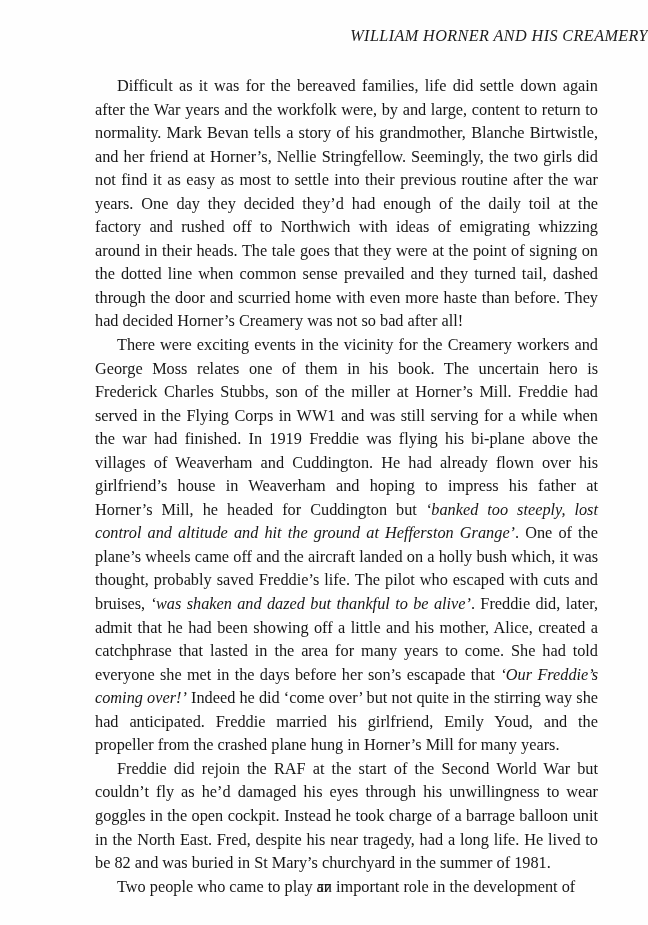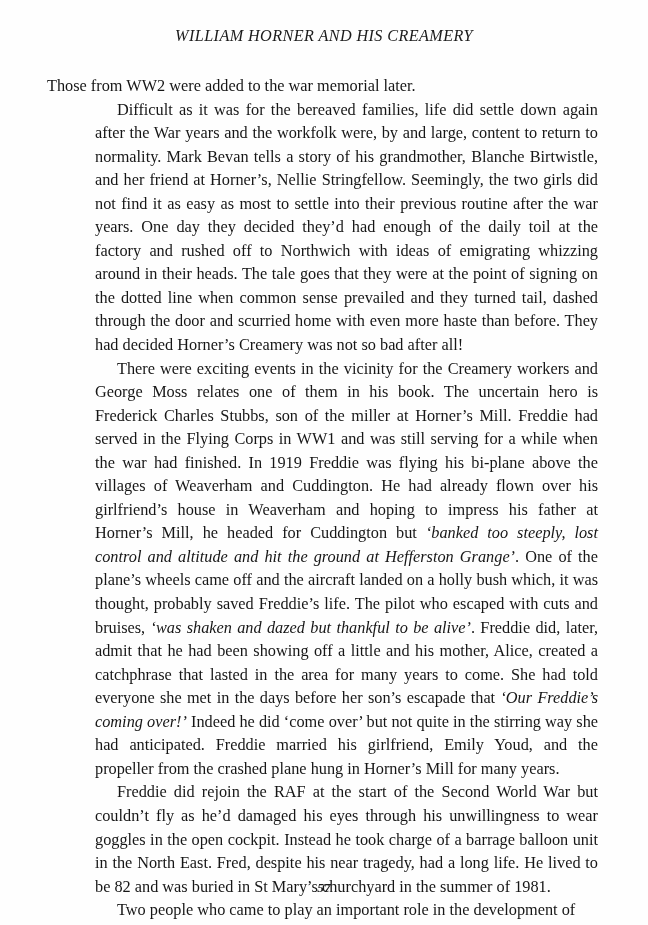--- a/index.html
+++ b/index.html
@@ -20,21 +20,21 @@
     top: 0; left: 0;
     width: 648px;
     height: 925px;
     background: #fefefe;
   }
   .running-header {
     position: absolute;
     top: 27px;
     left: 0;
     width: 648px;
-    text-align: center;
+    text-align: right;
     font-style: italic;
     font-size: 16.2px;
     letter-spacing: 0.4px;
     color: #1b1b1b;
     white-space: nowrap;
   }
   .text-block {
     position: absolute;
     top: 74px;
     left: 47px;
@@ -75,21 +75,20 @@
 </style>
 </head>
 <body>
 
 <div class="page">
 
   <div class="running-header">WILLIAM HORNER AND HIS CREAMERY</div>
 
   <div class="text-block">
 
-    <p>Those from WW2 were added to the war memorial later.</p>
 
     <p class="indent">Difficult as it was for the bereaved families, life did settle down again after the War years and the workfolk were, by and large, content to return to normality. Mark Bevan tells a story of his grandmother, Blanche Birtwistle, and her friend at Horner’s, Nellie Stringfellow. Seemingly, the two girls did not find it as easy as most to settle into their previous routine after the war years. One day they decided they’d had enough of the daily toil at the factory and rushed off to Northwich with ideas of emigrating whizzing around in their heads. The tale goes that they were at the point of signing on the dotted line when common sense prevailed and they turned tail, dashed through the door and scurried home with even more haste than before. They had decided Horner’s Creamery was not so bad after all!</p>
 
     <p class="indent">
       <span>There were exciting events in the vicinity for the Creamery workers and George Moss relates one of them in his book. The uncertain hero is Frederick Charles Stubbs, son of the miller at Horner’s Mill. Freddie had served in the Flying Corps in WW1 and was still serving for a while when the war had finished. In 1919 Freddie was flying his bi-plane above the villages of Weaverham and Cuddington. He had already flown over his girlfriend’s house in Weaverham and hoping to impress his father at Horner’s Mill, he headed for Cuddington but </span><i>‘banked too steeply, lost control and altitude and hit the ground at Hefferston Grange’</i><span>. One of the plane’s wheels came off and the aircraft landed on a holly bush which, it was thought, probably saved Freddie’s life. The pilot who escaped with cuts and bruises, </span><i>‘was shaken and dazed but thankful to be alive’</i><span>. Freddie did, later, admit that he had been showing off a little and his mother, Alice, created a catchphrase that lasted in the area for many years to come. She had told everyone she met in the days before her son’s escapade that </span><i>‘Our Freddie’s coming over!’</i><span> Indeed he did ‘come over’ but not quite in the stirring way she had anticipated. Freddie married his girlfriend, Emily Youd, and the propeller from the crashed plane hung in Horner’s Mill for many years.</span>
     </p>
 
     <p class="indent">Freddie did rejoin the RAF at the start of the Second World War but couldn’t fly as he’d damaged his eyes through his unwillingness to wear goggles in the open cockpit. Instead he took charge of a barrage balloon unit in the North East. Fred, despite his near tragedy, had a long life. He lived to be 82 and was buried in St Mary’s churchyard in the summer of 1981.</p>
 
     <p class="indent">Two people who came to play an important role in the development of</p>

